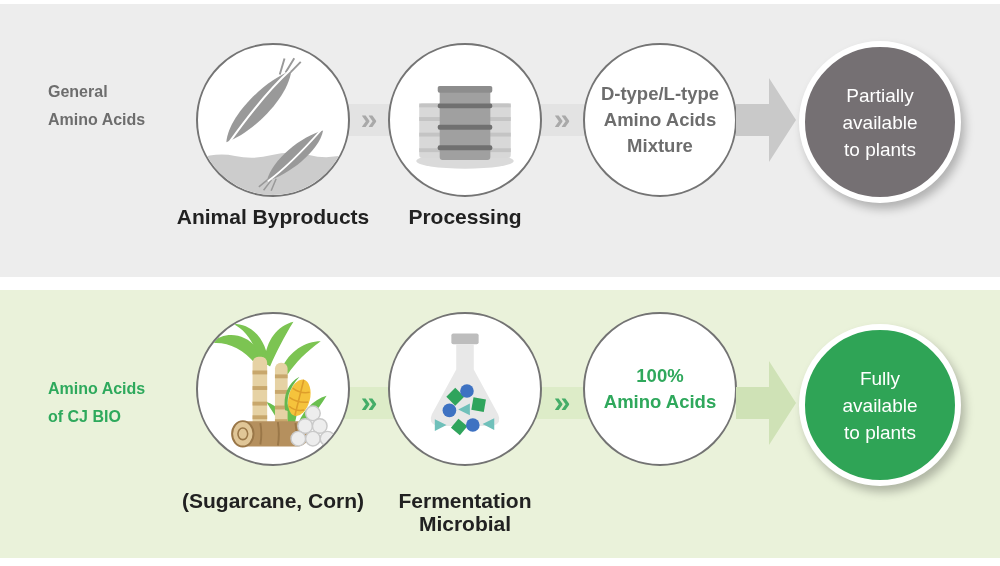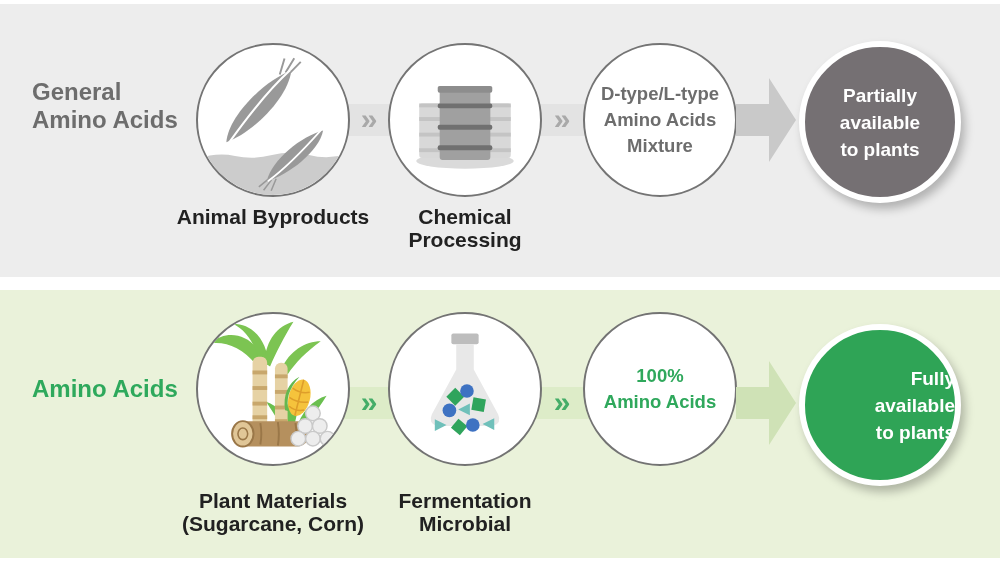--- a/index.html
+++ b/index.html
@@ -2,21 +2,21 @@
 <html><head>
 <meta charset="utf-8">
 <style>
   html,body{margin:0;padding:0;background:#fff;}
   .canvas{position:relative;width:1000px;height:566px;background:#ffffff;
           font-family:"Liberation Sans",sans-serif;overflow:hidden;}
   .panel{position:absolute;left:0;width:1000px;}
   .panel.p1{top:4px;height:273px;background:#ededed;}
   .panel.p2{top:290px;height:268px;background:#eaf2da;}
 
-  .heading{position:absolute;left:32px;font-size:24px;font-weight:bold;line-height:28px;}
+  .heading{position:absolute;left:48px;font-size:16px;font-weight:bold;line-height:28px;}
   .heading span{display:block;}
   .heading1{top:78px;color:#6d6d6d;}
   .heading2{top:375px;color:#2ea95c;}
 
   .band{position:absolute;left:273px;width:387px;height:32px;}
   .band1{top:104px;background:#e3e3e3;}
   .band2{top:387px;background:#ddecc8;}
 
   .chev{position:absolute;width:30px;text-align:center;font-size:30px;font-weight:bold;line-height:32px;}
   .chev.a{left:354px;}
@@ -44,24 +44,24 @@
   .lx1{left:151px;}.lx2{left:343px;}
   .step-label span{display:block;}
 
   .big-arrow{position:absolute;left:736px;width:60px;height:88px;}
   .arrow1{top:76px;}
   .arrow2{top:359px;}
 
   .result{position:absolute;left:799px;width:162px;height:162px;border-radius:50%;
           border:6px solid #ffffff;box-sizing:border-box;display:flex;flex-direction:column;
           align-items:center;justify-content:center;text-align:center;color:#ffffff;
-          font-weight:bold;font-size:19px;line-height:27px;
+          font-weight:normal;font-size:19px;line-height:27px;
           box-shadow:4px 6px 10px rgba(0,0,0,0.25);}
   .result1{top:41px;background:#757073;}
-  .result2{top:324px;background:#2fa456;align-items:flex-end;}
+  .result2{top:324px;background:#2fa456;}
   .result span{display:block;}
 </style>
 </head>
 <body>
 
 <div class="canvas">
 
   <div class="panel p1"></div>
   <div class="panel p2"></div>
 
@@ -121,38 +121,38 @@
     <div class="circle text-circle cx3">
       <span>D-type/L-type</span>
       <span>Amino Acids</span>
       <span>Mixture</span>
     </div>
 
     <div class="step-label lx1">
       <span>Animal Byproducts</span>
     </div>
     <div class="step-label lx2">
-      <span>Chemical</span>
       <span>Processing</span>
     </div>
 
     <svg class="big-arrow arrow1" viewBox="0 0 60 88">
       <polygon points="0,28 33,28 33,2 60,44 33,86 33,60 0,60" fill="#c9c9c9"></polygon>
     </svg>
 
     <div class="result result1">
       <span>Partially</span>
       <span>available</span>
       <span>to plants</span>
     </div>
   </div>
 
   <div class="row row2">
     <div class="heading heading2">
       <span>Amino Acids</span>
+      <span>of CJ BIO</span>
     </div>
 
     <div class="band band2"></div>
     <span class="chev a">»</span>
     <span class="chev b">»</span>
 
     <div class="circle icon-circle cx1">
       <svg viewBox="0 0 154 154">
         <g fill="#7cc452">
           <path d="M62,55 C48,36 30,28 14,30 C30,14 58,22 66,46 Z"></path>
@@ -222,21 +222,20 @@
         </g>
       </svg>
     </div>
 
     <div class="circle text-circle cx3">
       <span>100%</span>
       <span>Amino Acids</span>
     </div>
 
     <div class="step-label lx1">
-      <span>Plant Materials</span>
       <span>(Sugarcane, Corn)</span>
     </div>
     <div class="step-label lx2">
       <span>Fermentation</span>
       <span>Microbial</span>
     </div>
 
     <svg class="big-arrow arrow2" viewBox="0 0 60 88">
       <polygon points="0,28 33,28 33,2 60,44 33,86 33,60 0,60" fill="#cfe2b6"></polygon>
     </svg>

